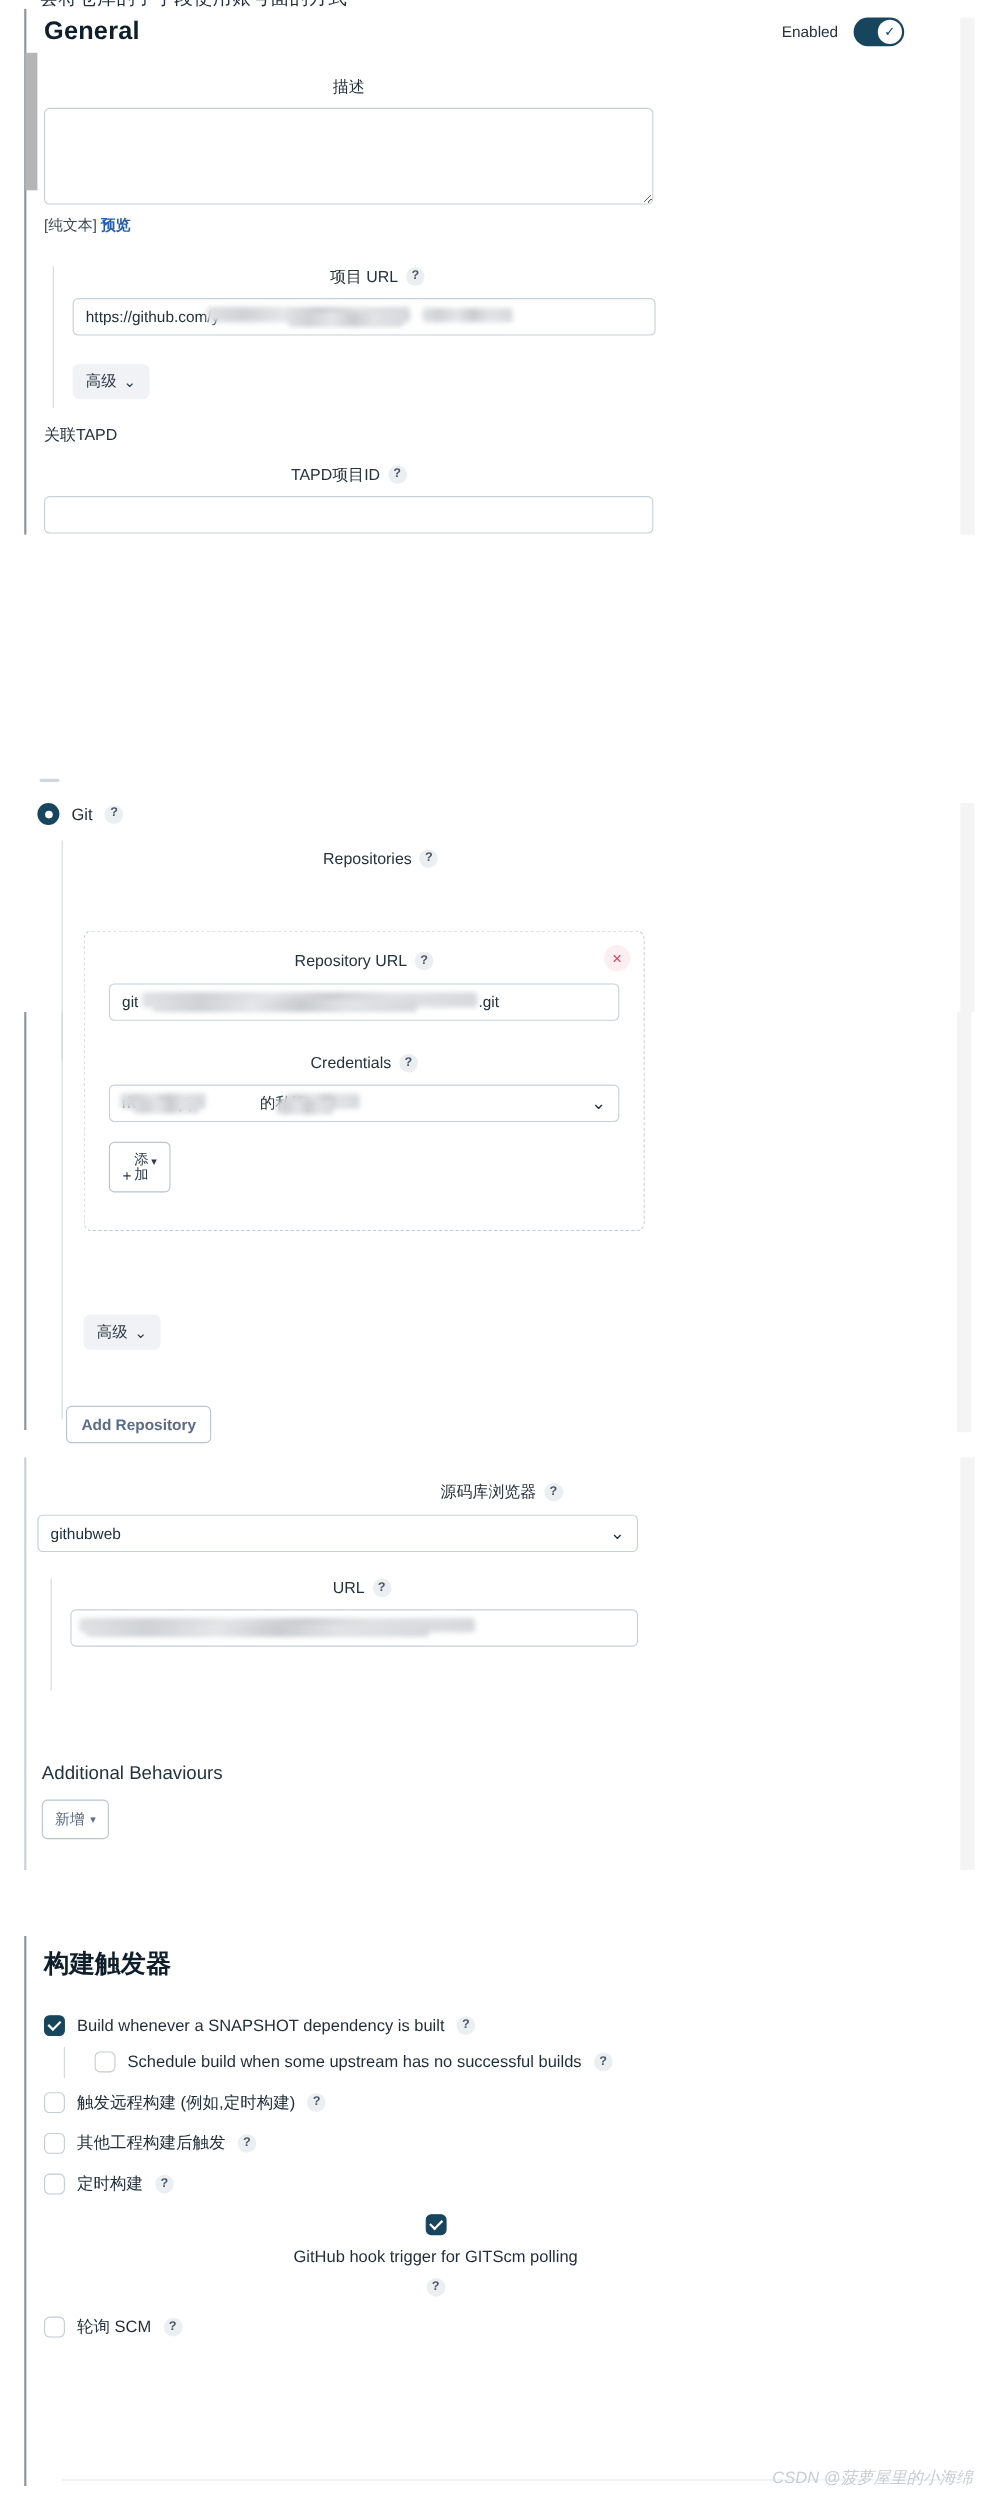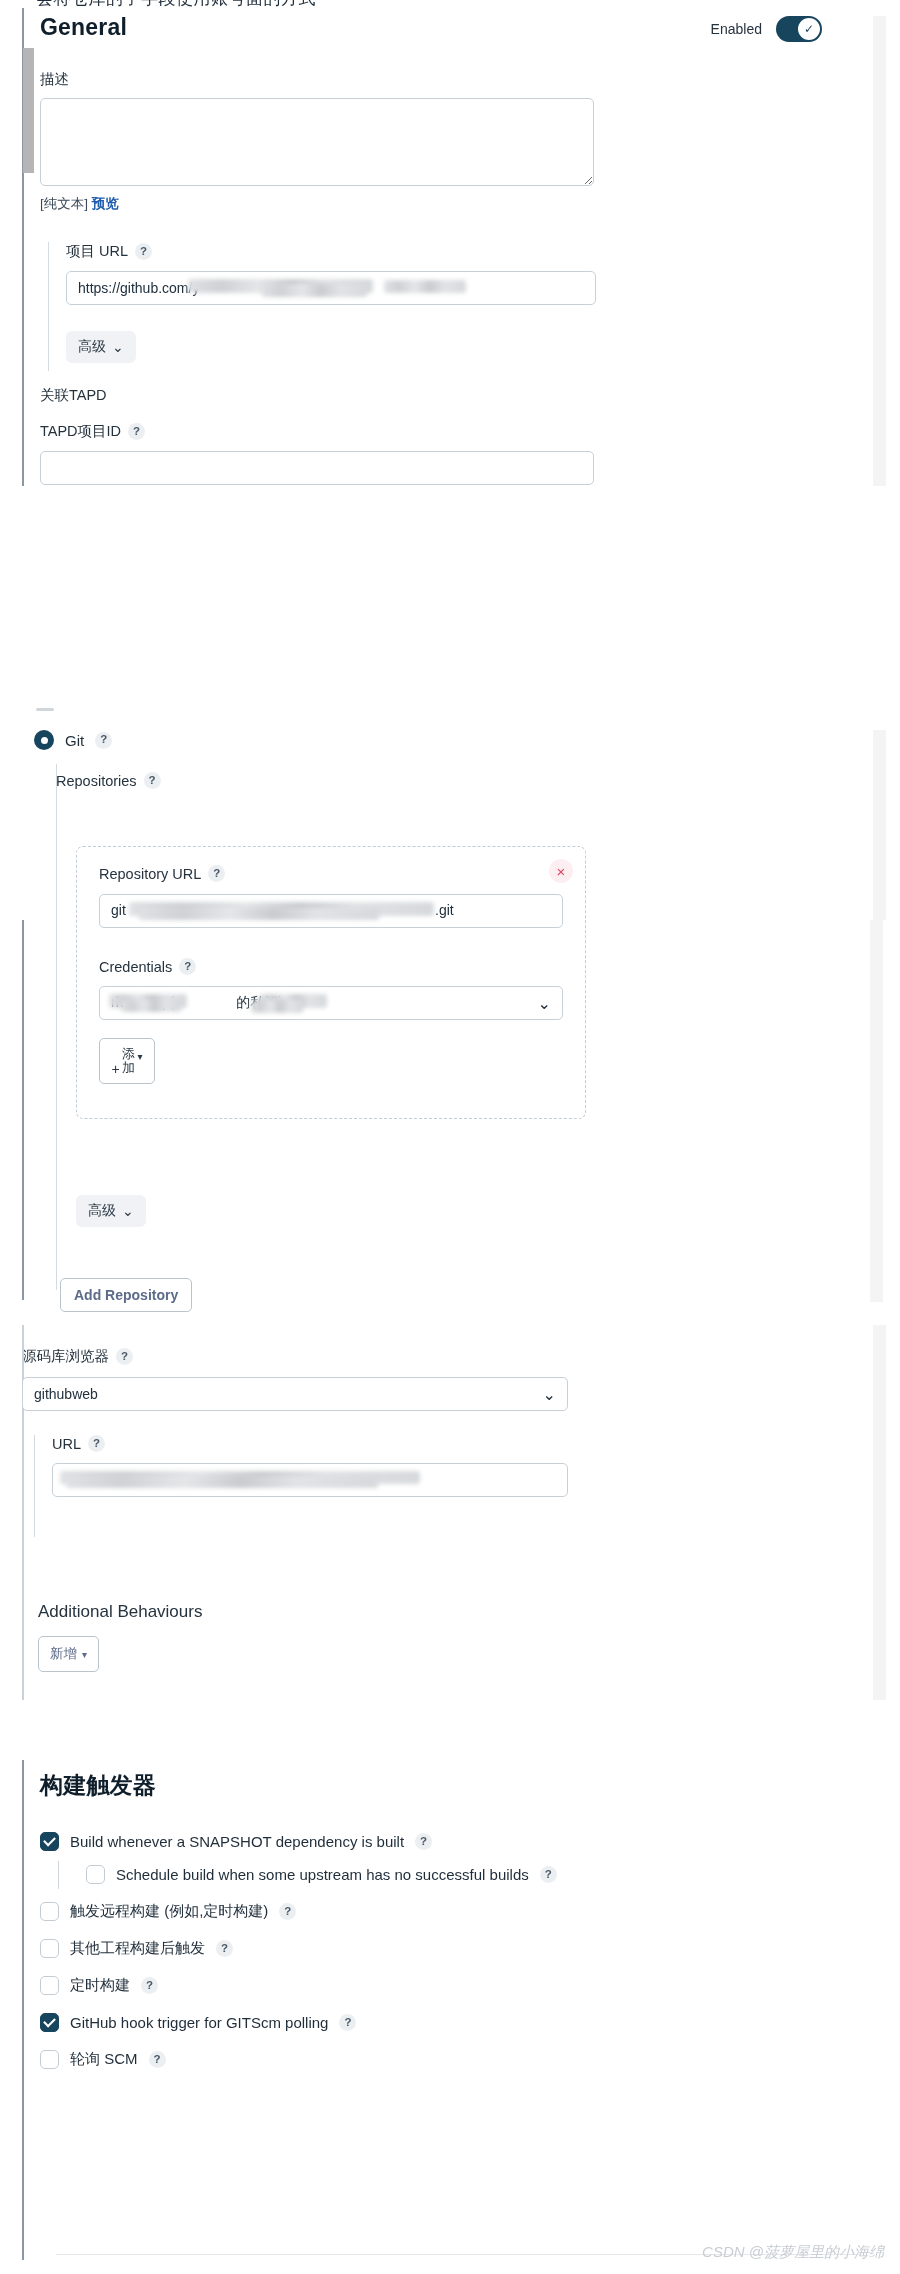--- a/index.html
+++ b/index.html
@@ -60,20 +60,21 @@
     letter-spacing: .2px;
     margin: 0;
   }
 
   .field-label {
     font-size: 14.5px;
     color: #25333f;
     display: flex;
     align-items: center;
     gap: 7px;
+    justify-content: center;
   }
   .help {
     display: inline-flex;
     align-items: center;
     justify-content: center;
     width: 17px; height: 17px;
     border-radius: 50%;
     background: #eceff2;
     color: #4a5967;
     font-size: 11.5px;
@@ -436,21 +437,21 @@
 
   <button class="btn" style="position:absolute; left:60px; top:1278px;">Add Repository</button>
 
   <div style="position:absolute; left:22px; top:920px; width:2px; height:380px; background:#8a98a5;"></div>
   <div style="position:absolute; left:56px; top:920px; width:1px; height:370px; background:#d3dae0;"></div>
   <div class="scroll-track" style="left:870px; top:920px; height:382px;"></div>
 
   <div class="section" style="top:1325px; height:255px;">
     <div class="rail"></div>
 
-    <div style="padding-left:0;">
+    <div style="padding-left:12px;">
       <div class="field-label" style="margin-top:22px;">
         <span>源码库浏览器</span>
         <span class="help">?</span>
       </div>
 
       <div class="select-wrap" style="margin-top:11px; width:546px;">
         <select class="input">
           <option>githubweb</option>
         </select>
         <span class="chev">⌄</span>
@@ -510,21 +511,21 @@
         <div class="cb-row" style="margin-top: 18px; margin-left: 0px; position: relative;">
           <span class="cbx"></span>
           <span>其他工程构建后触发</span>
           <span class="help">?</span>
         </div>
         <div class="cb-row" style="margin-top: 18px; margin-left: 0px; position: relative;">
           <span class="cbx"></span>
           <span>定时构建</span>
           <span class="help">?</span>
         </div>
-        <div class="cb-row" style="margin-top: 18px; margin-left: 0px; position: relative;">
+        <div class="cb-row" style="margin-top: 18px; margin-left: 12px; position: relative; flex-direction: column;">
           <span class="cbx on"></span>
           <span>GitHub hook trigger for GITScm polling</span>
           <span class="help">?</span>
         </div>
         <div class="cb-row" style="margin-top: 18px; margin-left: 0px; position: relative;">
           <span class="cbx"></span>
           <span>轮询 SCM</span>
           <span class="help">?</span>
         </div>
       </div>

